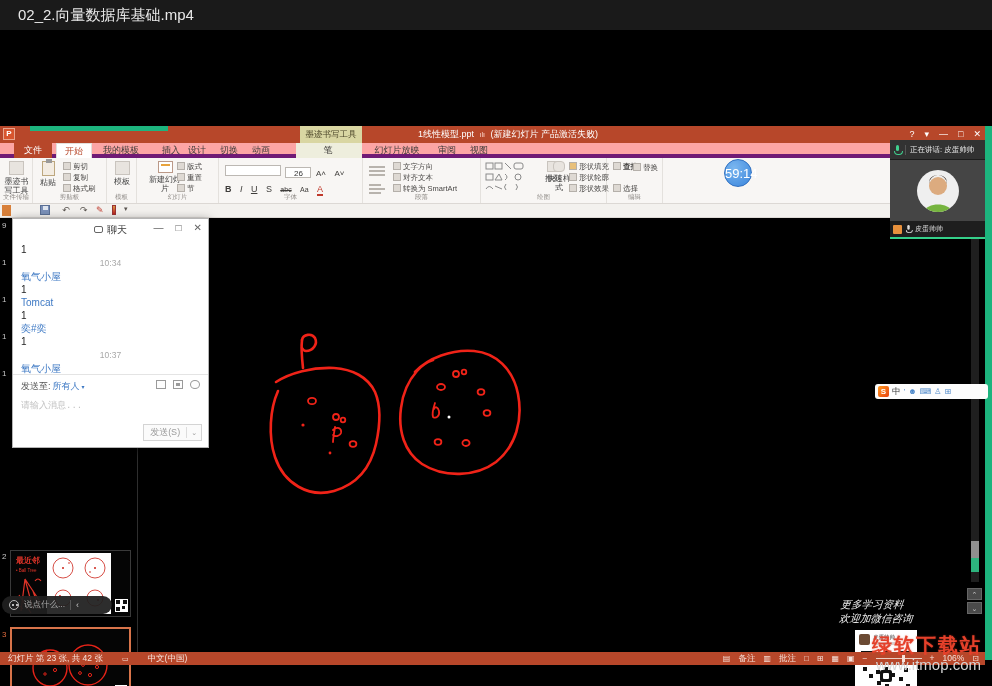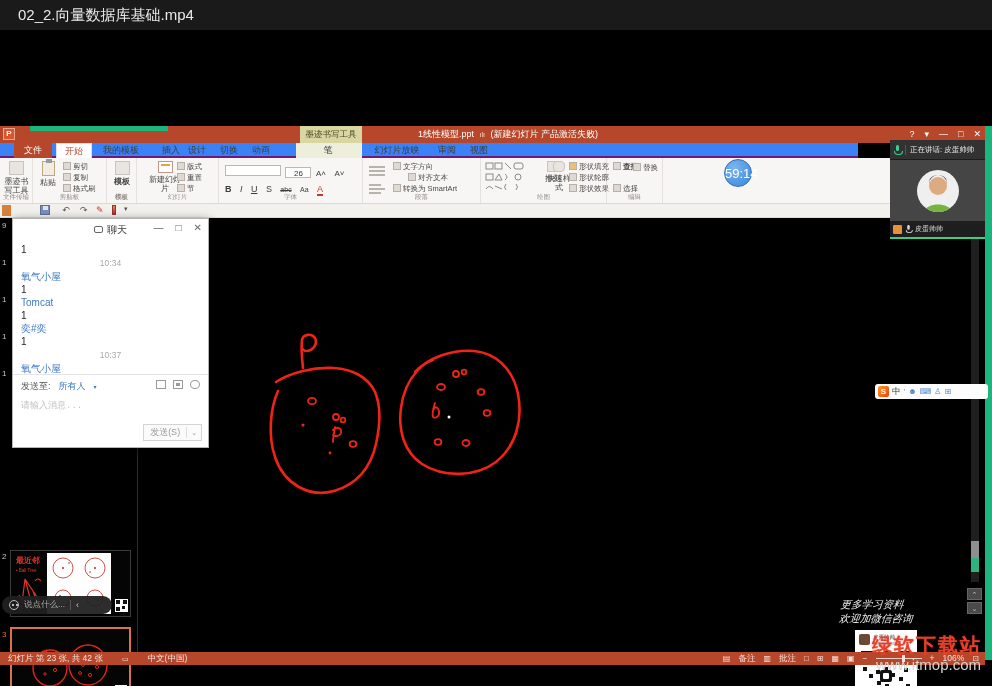--- a/index.html
+++ b/index.html
@@ -18,21 +18,21 @@
   .app-icon { position:absolute; left:3px; top:2px; width:12px; height:12px; background:#d8552e; border:1px solid #e8a58e;
               color:#fff; font-size:8px; font-weight:bold; text-align:center; line-height:10px; }
   .ctx-hdr { position:absolute; left:300px; top:0; width:62px; height:17px; background:#d9d6a2; color:#4c4629;
              font-size:8.5px; text-align:center; line-height:17px; }
   .tb-title { position:absolute; left:418px; top:0; height:17px; line-height:17px; color:#fff; font-size:9px; white-space:nowrap; }
   .tb-title .bdg { color:#ffd9cd; margin:0 3px; font-size:7px; }
   .tb-ctrl { position:absolute; right:4px; top:0; height:17px; display:flex; gap:10px; align-items:center; }
   .tb-ctrl span { color:#fff; font-size:9px; line-height:17px; }
 
   
-  .tabs { position:absolute; left:0; top:17px; width:858px; height:15px; background:#3b82f6; border-bottom:2px solid #701a75; }
+  .tabs { position:absolute; left:0; top:17px; width:985px; height:15px; background:#fca5a5; border-bottom:4px solid #701a75; }
   .tab { position:absolute; top:0; height:15px; font-size:9px; line-height:15px; text-align:center; color:#3d3b39; }
   .tab-file { background:#b7472a; color:#fff; }
   .tab-active { background:#fff; color:#b7472a; border:1px solid #e3e0dc; border-bottom:none; }
   .tab-pen-zone { position:absolute; left:296px; top:0; width:66px; height:15px; background:#eeeedd; }
 
   
   .ribbon { position:absolute; left:0; top:32px; width:985px; height:46px; background:#f8f6f4; border-bottom:1px solid #dcd8d4; }
   .grp { position:absolute; top:0; height:45px; border-right:1px solid #e4e1dd; }
   .grp-label { position:absolute; bottom:1px; left:0; right:0; text-align:center; font-size:6.5px; color:#918d89; }
   .bigbtn { position:absolute; top:3px; font-size:8px; color:#444; text-align:center; line-height:9px; }
@@ -105,21 +105,21 @@
   .chat-title { position:absolute; left:0; right:0; top:4px; text-align:center; font-size:10px; color:#3c3c3c; }
   .bubble-ic { display:inline-block; width:9px; height:7px; border:1px solid #666; border-radius:2px; margin-right:4px; position:relative; top:0px; }
   .chat-ctrl { position:absolute; right:6px; top:3px; display:flex; gap:12px; }
   .chat-ctrl span { font-size:10px; color:#666; }
   .chat-msgs { position:absolute; left:0; top:22px; width:195px; height:133px; padding:2px 8px; overflow:hidden; }
   .cm { font-size:10px; color:#1f1f1f; line-height:13px; }
   .ct { font-size:8.5px; color:#a8a8a8; text-align:center; line-height:14px; }
   .cu { font-size:10px; color:#3e79c4; line-height:13px; }
   .chat-compose { position:absolute; left:0; top:155px; width:195px; height:73px; border-top:1px solid #e4e4e4; }
   .send-row { position:absolute; left:8px; top:5px; font-size:9px; color:#555; }
-  .send-row .to { color:#3e79c4; margin-left:8px; }
+  .send-row .to { color:#3e79c4; margin-left:2px; }
   .cmp-icons { position:absolute; right:8px; top:5px; display:flex; gap:7px; }
   .cmp-icons .ci { width:10px; height:9px; border:1px solid #9a9a9a; background:#fdfdfd; position:relative; }
   .cmp-icons .ci.half:after { content:""; position:absolute; left:2px; top:2px; width:4px; height:3px; background:#9a9a9a; }
   .chat-ph { position:absolute; left:8px; top:24px; font-size:9px; color:#c2c2c2;font-family:Liberation Mono, monospace; }
   .send-btn { position:absolute; right:6px; bottom:6px; height:17px; border:1px solid #d4d4d4; background:#fbfbfb;
               font-size:9px; color:#9a9a9a; display:flex; align-items:center; }
   .send-btn .lbl { padding:0 6px; }
   .send-btn .sep { width:1px; height:11px; background:#ddd; }
   .send-btn .dd { padding:0 4px; font-size:7px; }
 
@@ -224,21 +224,21 @@
       <div class="bigbtn" style="left:4px;width:22px;">
         <div class="bicon ic-paste"></div>
         <span>粘贴</span>
       </div>
       <div class="mini" style="position:absolute;left:30px;top:3px;"><span class="msq"></span><span>剪切</span></div>
       <div class="mini" style="position:absolute;left:30px;top:14px;"><span class="msq"></span><span>复制</span></div>
       <div class="mini" style="position:absolute;left:30px;top:25px;"><span class="msq"></span><span>格式刷</span></div>
       <div class="grp-label">剪贴板</div>
     </div>
 
-    <div class="grp" style="left:107px;width:30px;font-weight:bold;">
+    <div class="grp" style="left:107px;width:30px;">
       <div class="bigbtn" style="left:4px;width:22px;">
         <div class="bicon ic-sq"></div>
         <span>模板</span>
       </div>
       <div class="grp-label">模板</div>
     </div>
 
     <div class="grp" style="left:137px;width:82px;">
       <div class="bigbtn" style="left:11px;width:34px;">
         <div class="bicon ic-slide"></div>
@@ -274,21 +274,21 @@
           <i></i>
           <i></i>
           <i></i>
         </div>
       <div class="parbars" style="position:absolute;left:6px;top:24px;">
           <i style="width:12px;"></i>
           <i></i>
           <i style="width:12px;"></i>
         </div>
       <div class="mini" style="position:absolute;left:30px;top:3px;"><span class="msq"></span><span>文字方向</span></div>
-      <div class="mini" style="position:absolute;left:30px;top:14px;margin-left:15px;"><span class="msq"></span><span>对齐文本</span></div>
+      <div class="mini" style="position:absolute;left:30px;top:14px;"><span class="msq"></span><span>对齐文本</span></div>
       <div class="mini" style="position:absolute;left:30px;top:25px;"><span class="msq"></span><span>转换为 SmartArt</span></div>
       <div class="grp-label">段落</div>
     </div>
 
     <div class="grp" style="left:481px;width:126px;">
       <svg width="40" height="32" style="position:absolute;left:4px;top:4px;">
         <g stroke="#8a8a8a" fill="none" stroke-width="1">
           <rect x="1" y="1" width="7" height="6"></rect>
             <rect x="10" y="1" width="7" height="6"></rect>
             <line x1="20" y1="1" x2="26" y2="7"></line>

